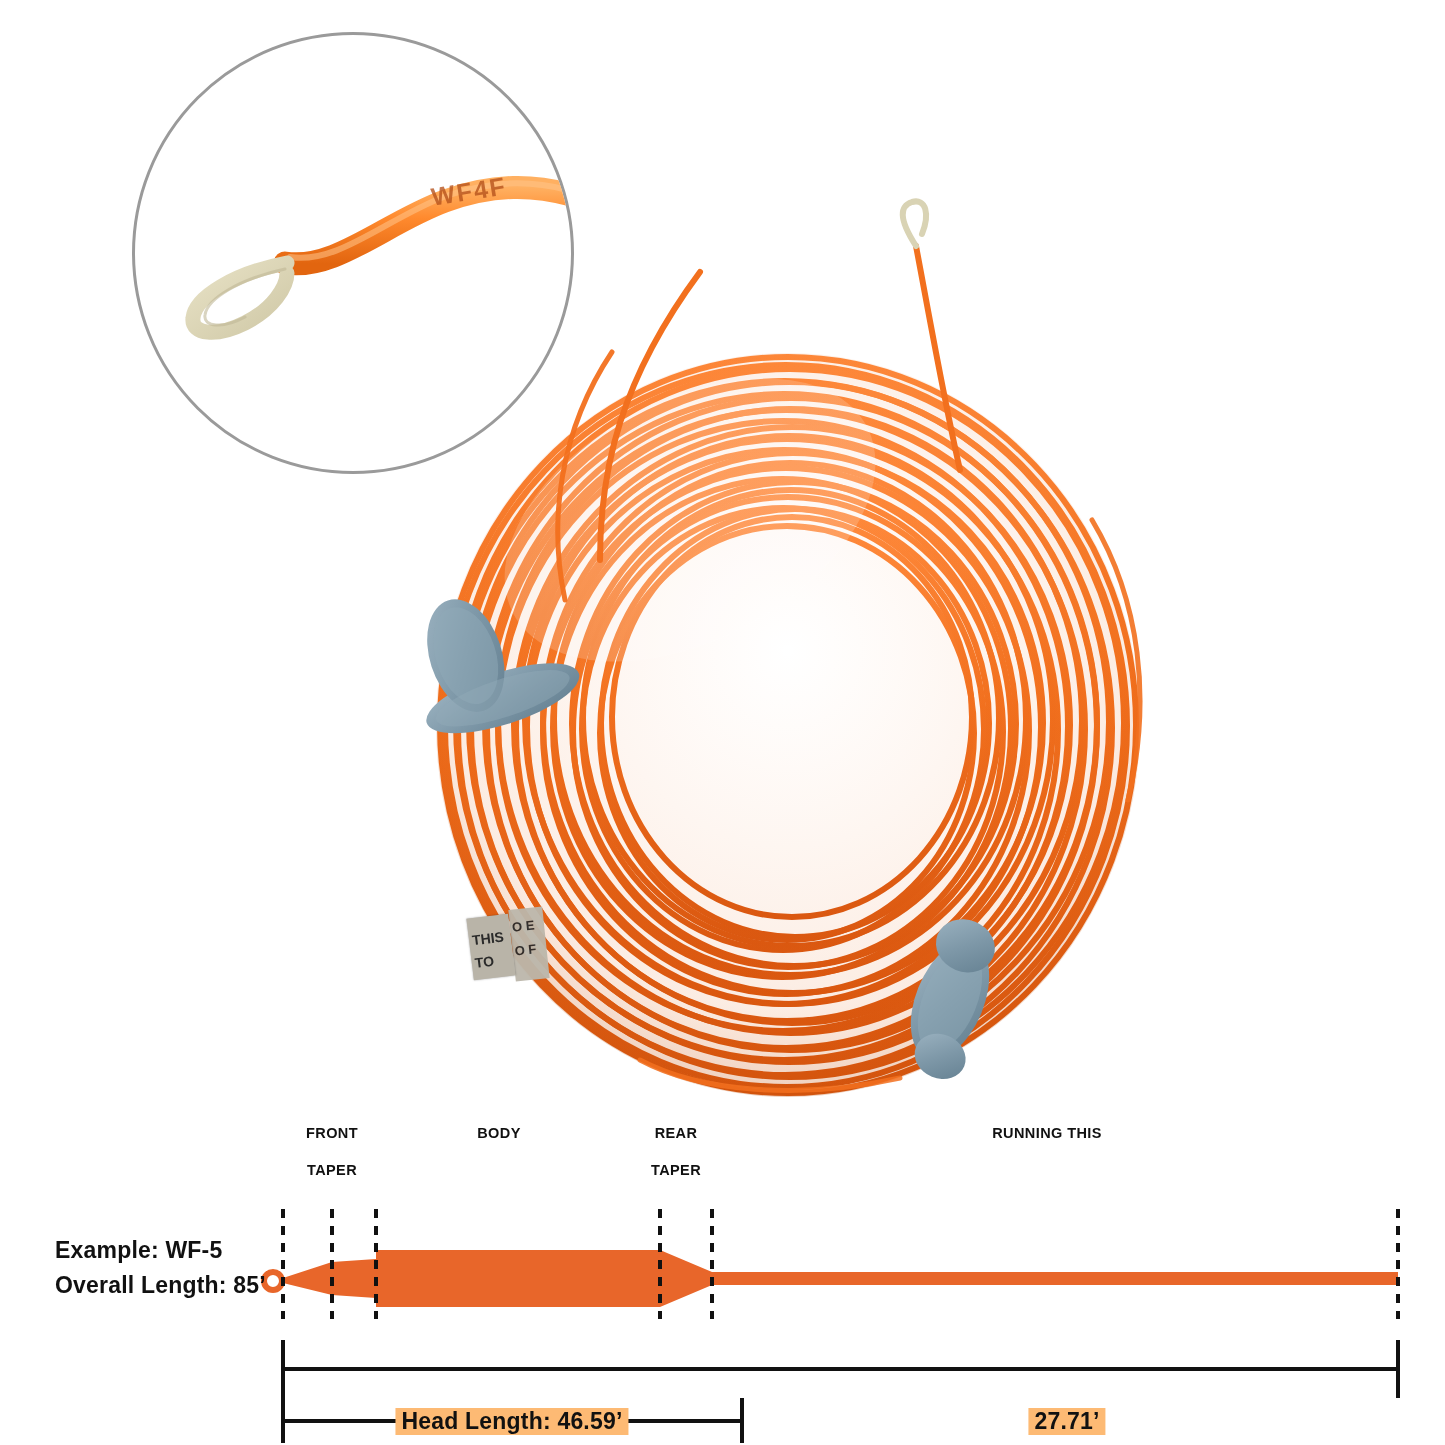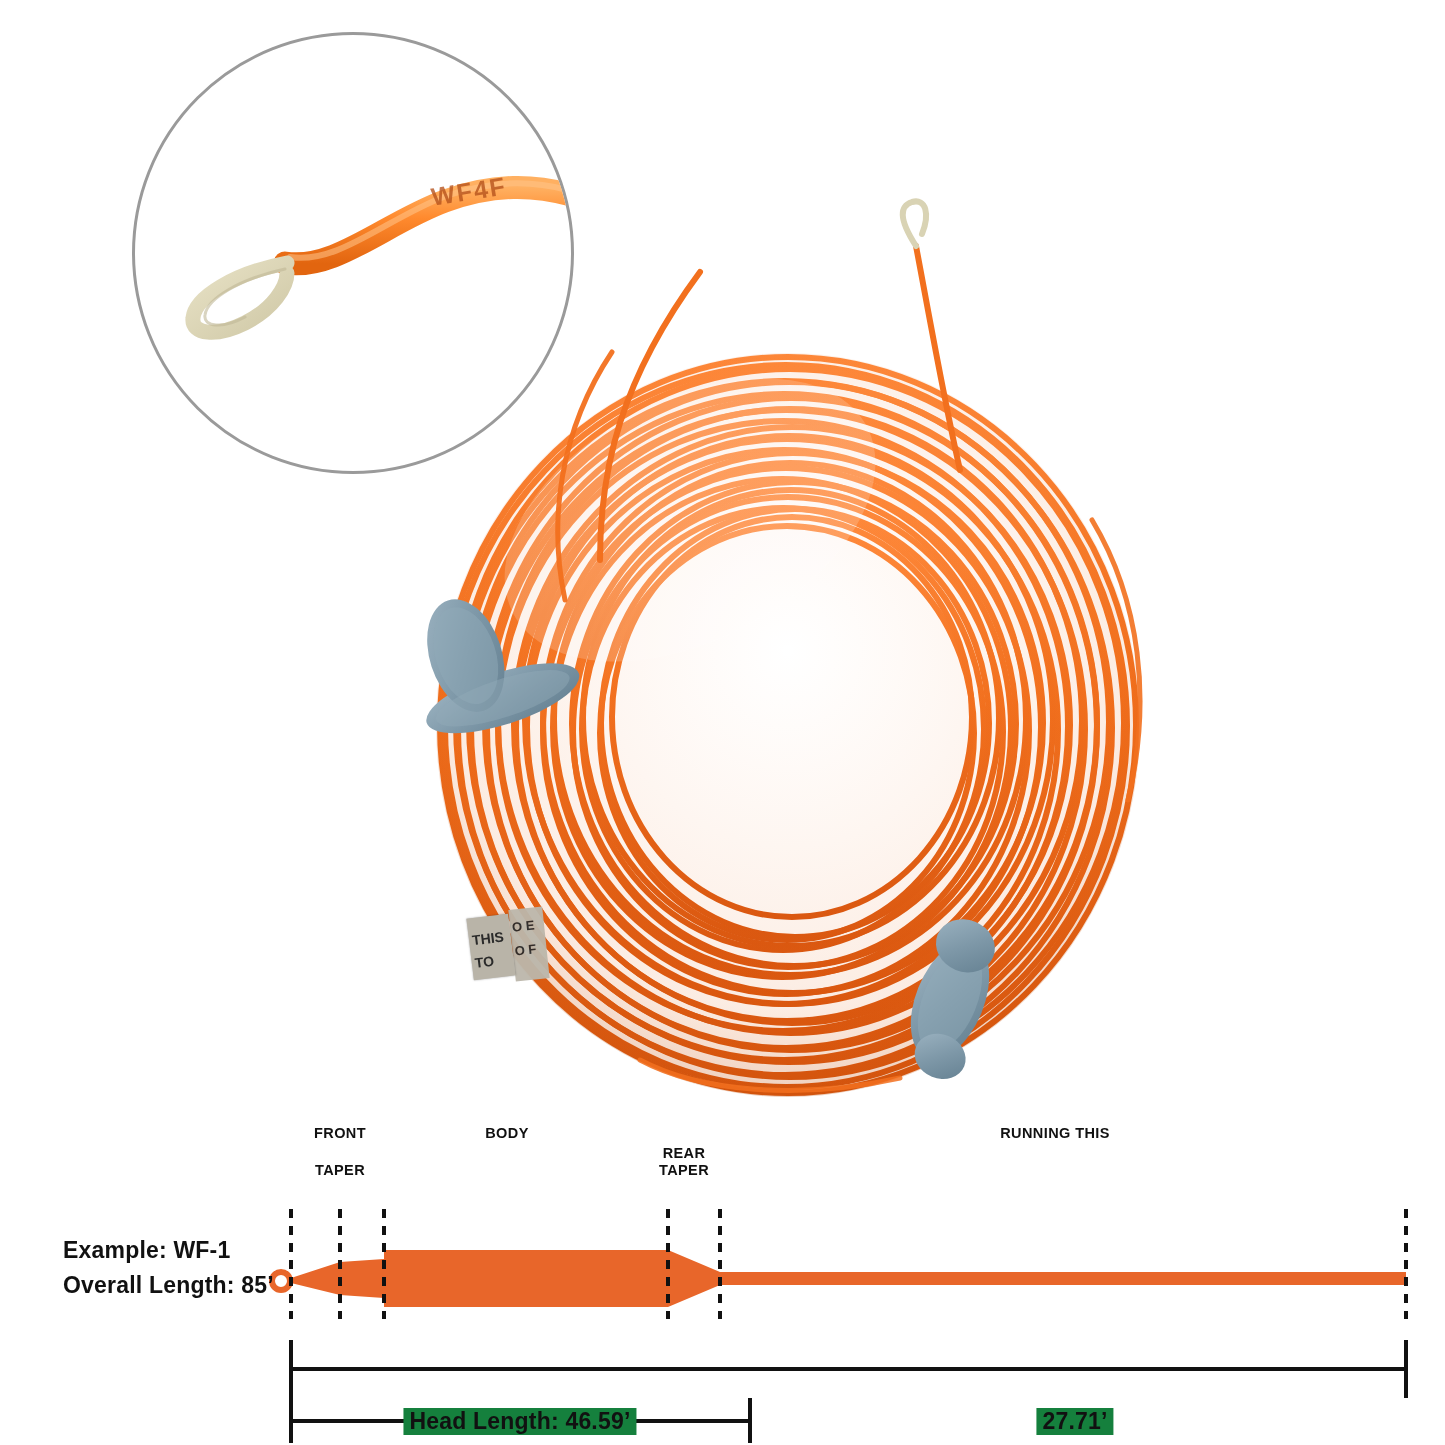--- a/index.html
+++ b/index.html
@@ -100,21 +100,21 @@
     font-weight: bold;
     color: #2a2a2a;
     white-space: nowrap;
   }
   #coil-tag2 .tl1 { top: 10px; }
   #coil-tag2 .tl2 { top: 34px; }
 
   
   #diagram {
     position: absolute;
-    left: 8px;
+    left: 0;
     top: 1115px;
     width: 1211px;
     height: 330px;
   }
   #diagram svg { display: block; }
 
   .dgm-text {
     position: absolute;
     font-family: "Liberation Sans", sans-serif;
     font-weight: bold;
@@ -128,21 +128,21 @@
     transform: translateX(-50%);
   }
   .example-line {
     font-size: 23px;
     letter-spacing: .2px;
   }
   .dim-label {
     font-size: 23px;
     letter-spacing: .2px;
     transform: translateX(-50%);
-    background: #15803d;
+    background: #fdba74;
     padding: 0 6px;
   }
 </style>
 </head>
 <body>
 
 <div id="page">
 
   <div id="photo-area">
 
@@ -300,25 +300,25 @@
         <line x1="742" y1="283" x2="742" y2="328"></line>
         <line x1="283" y1="306" x2="742" y2="306"></line>
       </g>
     </svg>
 
     <span class="dgm-text sec-label" style="left:332px; top:10px;">FRONT</span>
     <span class="dgm-text sec-label" style="left:332px; top:47px;">TAPER</span>
 
     <span class="dgm-text sec-label" style="left:478px; top:10px;margin-left:21px;">BODY</span>
 
-    <span class="dgm-text sec-label" style="left:676px; top:10px;margin-top:20px;">REAR</span>
+    <span class="dgm-text sec-label" style="left:676px; top:10px;">REAR</span>
     <span class="dgm-text sec-label" style="left:676px; top:47px;">TAPER</span>
 
     <span class="dgm-text sec-label" style="left:1047px; top:10px;">RUNNING THIS</span>
 
-    <span class="dgm-text example-line" style="left:55px; top:122px;">Example:  WF-1</span>
+    <span class="dgm-text example-line" style="left:55px; top:122px;">Example:  WF-5</span>
     <span class="dgm-text example-line" style="left:55px; top:157px;">Overall Length: 85’</span>
 
     <span class="dgm-text dim-label" style="left:512px; top:293px;">Head Length:  46.59’</span>
     <span class="dgm-text dim-label" style="left:1067px; top:293px;">27.71’</span>
   </div>
 
 </div>
 
 </body></html>

